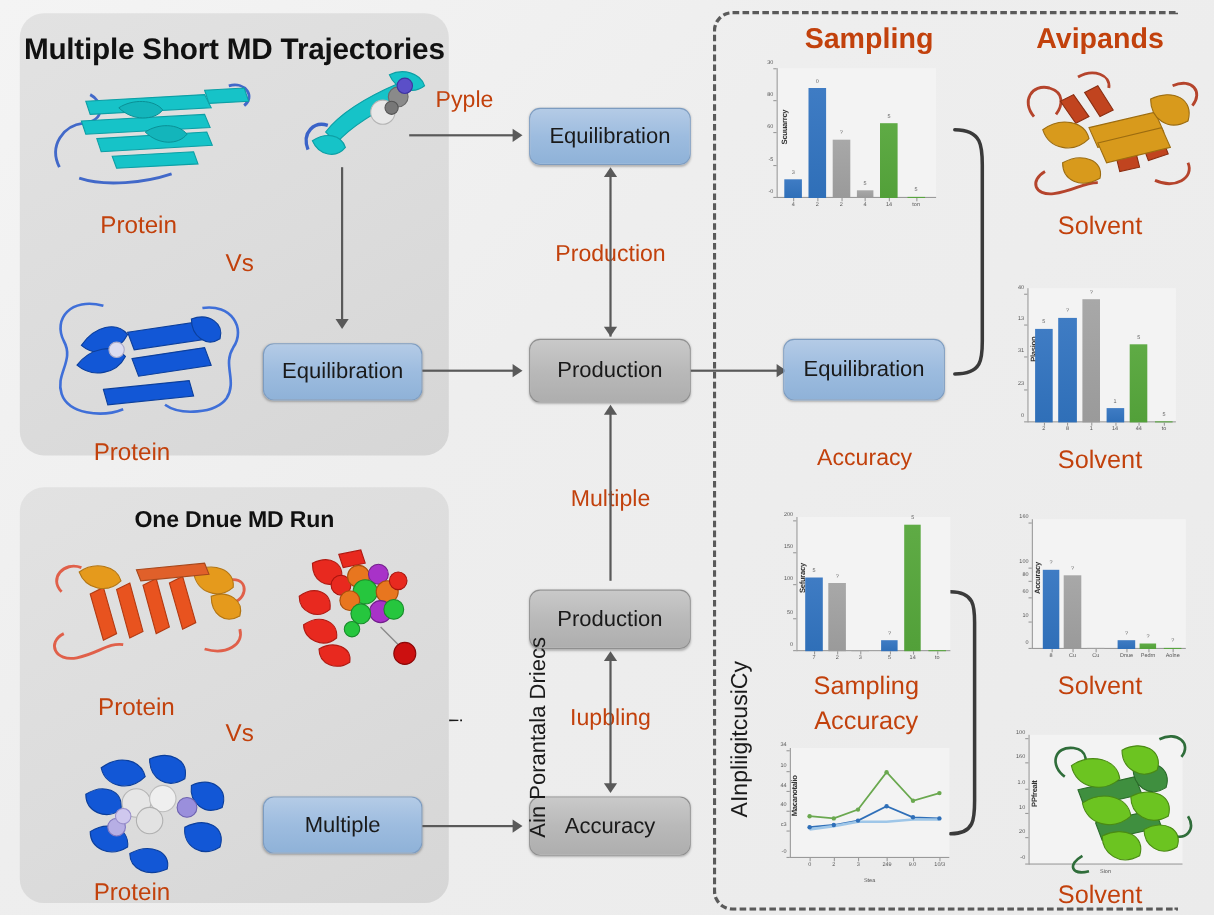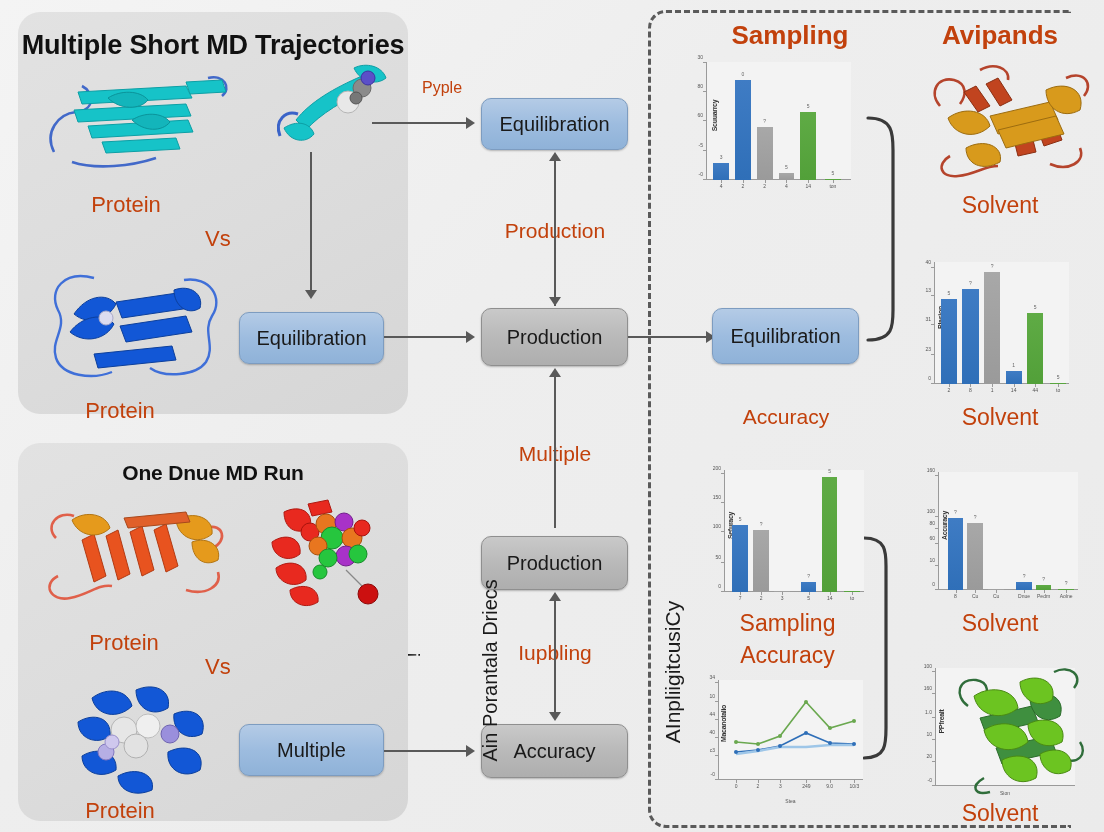--- a/index.html
+++ b/index.html
@@ -218,21 +218,21 @@
   <div class="lbl ctr" style="left:30px;top:798px;width:180px;font-size:22px;">Protein</div>
 
   <div class="box blue" style="left:239px;top:312px;width:145px;height:52px;font-size:20px;">Equilibration</div>
   <div class="box blue" style="left:239px;top:724px;width:145px;height:52px;font-size:20px;">Multiple</div>
 
   <div class="box blue" style="left:481px;top:98px;width:147px;height:52px;font-size:20px;">Equilibration</div>
   <div class="box grey" style="left:481px;top:308px;width:147px;height:58px;font-size:20px;">Production</div>
   <div class="box grey" style="left:481px;top:536px;width:147px;height:54px;font-size:20px;">Production</div>
   <div class="box grey" style="left:481px;top:724px;width:147px;height:54px;font-size:20px;">Accuracy</div>
 
-  <div class="lbl" style="left:422px;top:79px;font-size:16px;">Pyple</div>
+  <div class="lbl" style="left:396px;top:79px;font-size:21px;">Pyple</div>
   <div class="lbl ctr" style="left:479px;top:219px;width:152px;font-size:21px;">Production</div>
   <div class="lbl ctr" style="left:479px;top:442px;width:152px;font-size:21px;">Multiple</div>
   <div class="lbl ctr" style="left:479px;top:641px;width:152px;font-size:21px;">Iupbling</div>
 
   <div class="vert" style="left:400px;top:660px;width:180px;font-size:20px;text-align:center;transform:rotate(-90deg);">Ain Porantala Driecs</div>
   <div class="vert" style="left:413px;top:645px;font-size:17px;transform:rotate(-90deg);">!</div>
   <div class="vert" style="left:583px;top:660px;width:180px;font-size:21px;text-align:center;transform:rotate(-90deg);">AInpliigitcusiCy</div>
 
   <div class="line hline" style="left:372px;top:122px;width:96px;"></div>
   <div class="arrow right" style="left:466px;top:117px;"></div>

